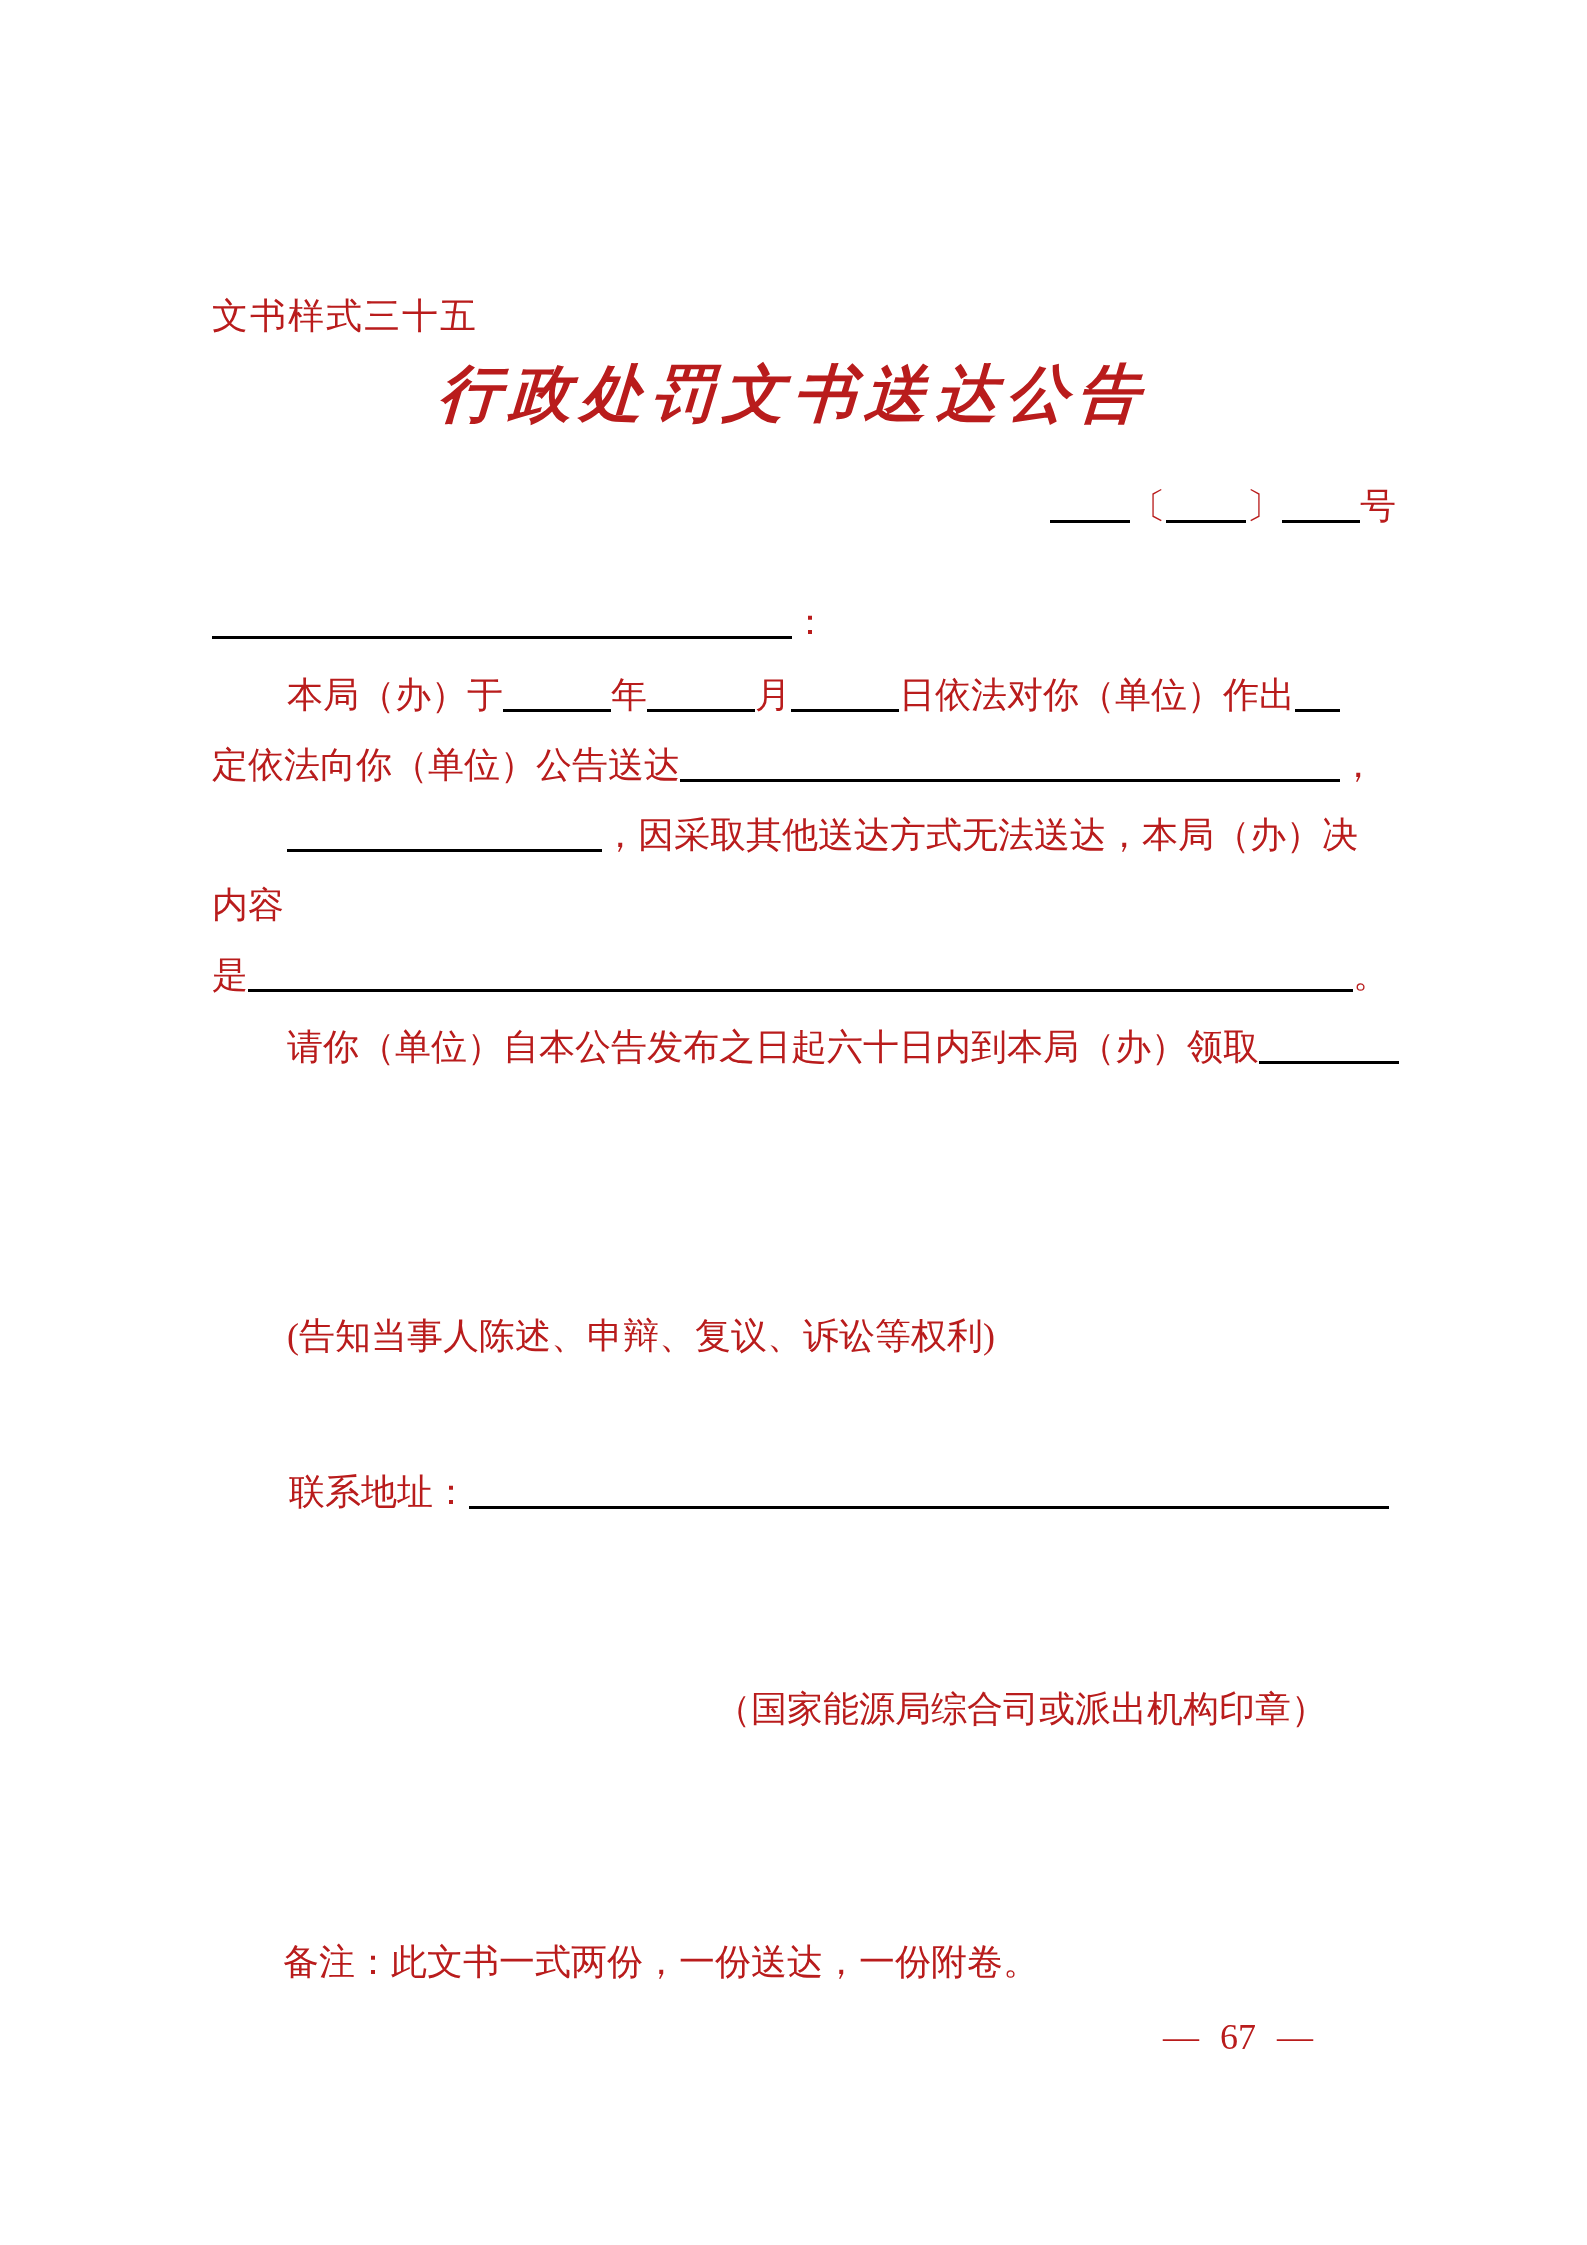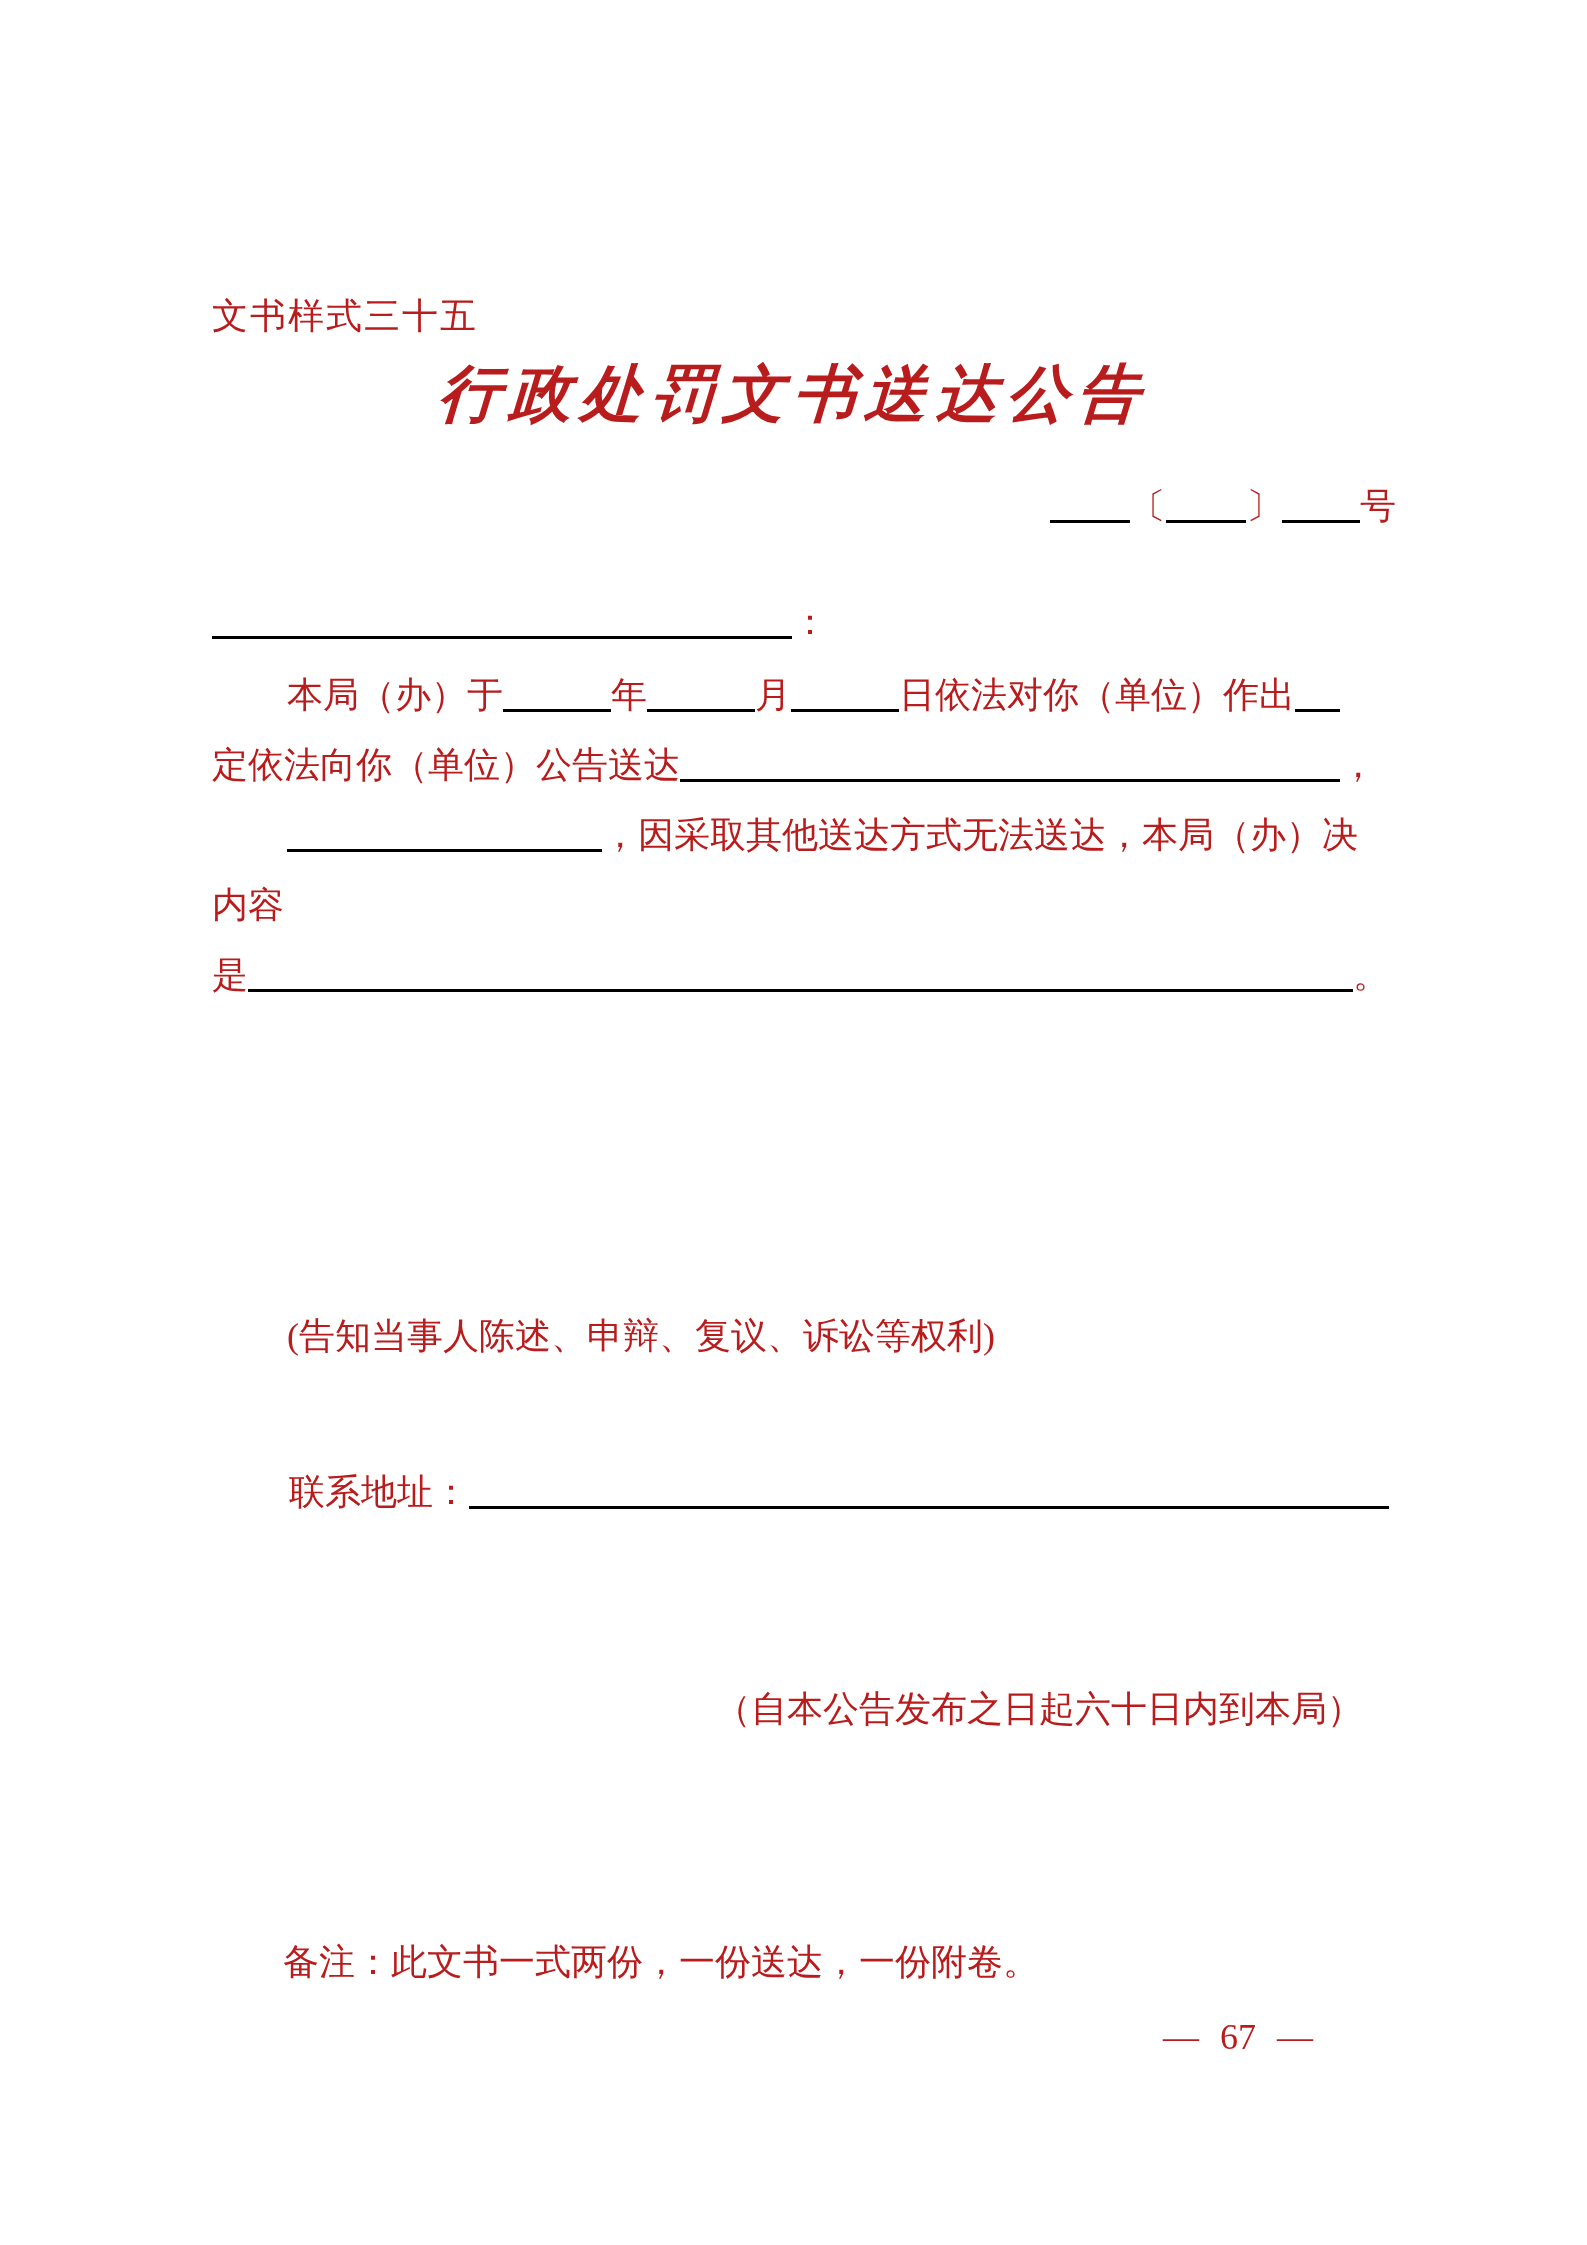--- a/index.html
+++ b/index.html
@@ -71,29 +71,32 @@
     <div class="line indent">
       <span class="blank" style="width:315px"></span><span>，因采取其他送达方式无法送达，本局（办）决</span>
     </div>
     <div class="line">内容</div>
     <div class="line">
       <span>是</span><span class="blank" style="width:1105px"></span><span>。</span>
     </div>
   </div>
 
   <div class="row para para2">
+    <div class="line indent">
+      <span>请你（单位）自本公告发布之日起六十日内到本局（办）领取</span><span class="blank" style="width:140px"></span>
+    </div>
   </div>
 
   <div class="row rights">(告知当事人陈述、申辩、复议、诉讼等权利)</div>
 
 
   <div class="row contact-2">
     <span>联系地址：</span><span class="blank" style="width:920px"></span>
   </div>
 
-  <div class="row seal-line">（自本公告发布之日起六十日内到本局）</div>
+  <div class="row seal-line">（国家能源局综合司或派出机构印章）</div>
 
 
   <div class="row remark">备注：此文书一式两份，一份送达，一份附卷。</div>
 
   <div class="row page-number">— 67 —</div>
 
 </div>
 
 </body></html>

